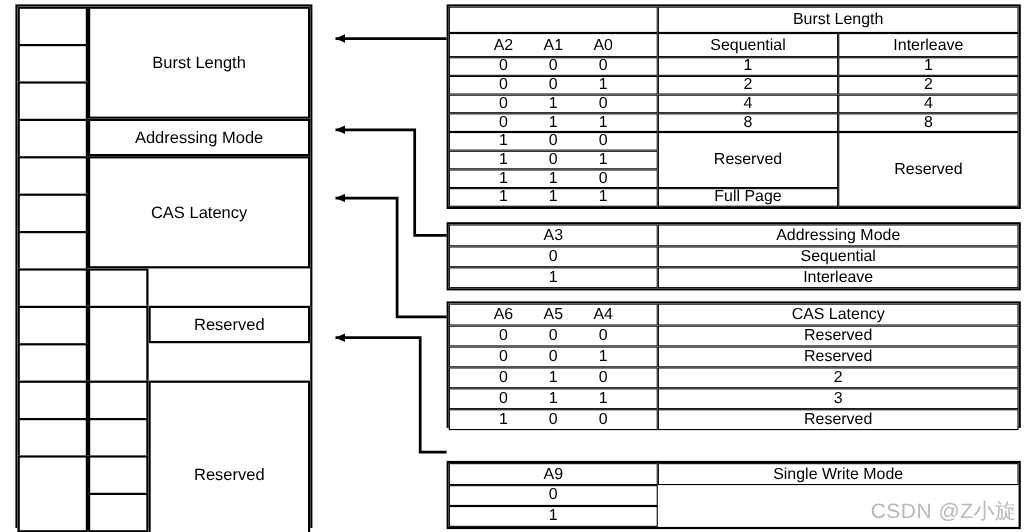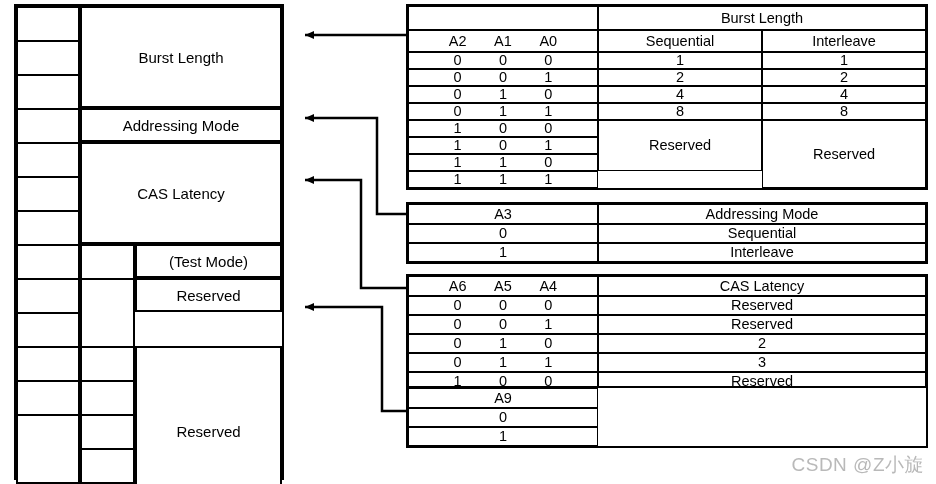--- a/index.html
+++ b/index.html
@@ -142,21 +142,20 @@
   <div class="reg-zero" style="top:272px;">"0"</div>
   <div class="reg-zero" style="top:340px;">"0"</div>
   <div class="reg-zero" style="top:374px;">"0"</div>
   <div class="reg-zero" style="top:408px;">"0"</div>
   <div class="reg-zero" style="top:442px;">"0"</div>
   <div class="reg-zero" style="top:476px;">"0"</div>
 
   <div class="reg-desc" style="left:64px;  top:0px;   width:202px; height:102px;">Burst Length</div>
   <div class="reg-desc" style="left:64px;  top:102px; width:202px; height:34px;">Addressing Mode</div>
   <div class="reg-desc" style="left:64px;  top:136px; width:202px; height:102px;">CAS Latency</div>
-  <div class="reg-desc" style="left:119px; top:238px; width:147px; height:34px;">(Test Mode)</div>
   <div class="reg-desc" style="left:119px; top:272px; width:147px; height:34px;">Reserved</div>
   <div class="reg-desc" style="left:119px; top:340px; width:147px; height:170px;">Reserved</div>
 
   <div class="reg-label" style="top:476px;">BS1</div>
 </div>
 
 <div class="rtable" id="burst-length-table" style="left:406px; top:4px; width:522px; height:186px;">
 
   <div class="rcell" style="left:0px; top:0px; width:190px; height:24px;"></div>
 
@@ -235,20 +234,21 @@
   </div>
   <div class="rcell bits" style="left:0px; top:165px; width:190px; height:17px;">
     <span class="bitgrp">
       <span>1</span>
       <span>1</span>
       <span>1</span>
     </span>
   </div>
 
   <div class="rcell" style="left:190px; top:114px; width:164px; height:51px;">Reserved</div>
+  <div class="rcell" style="left:190px; top:165px; width:164px; height:17px;">Full Page</div>
 
   <div class="rcell" style="left:354px; top:114px; width:164px; height:68px;">Reserved</div>
 </div>
 
 <div class="rtable" id="addressing-mode-table" style="left:406px; top:202px; width:522px; height:62px;">
   <div class="rcell" style="left:0px;   top:0px;  width:190px; height:20px;">A3</div>
   <div class="rcell" style="left:190px; top:0px;  width:328px; height:20px;">Addressing Mode</div>
 
   <div class="rcell" style="left:0px;   top:20px; width:190px; height:19px;">0</div>
   <div class="rcell" style="left:190px; top:20px; width:328px; height:19px;">Sequential</div>
@@ -306,22 +306,23 @@
   <div class="rcell bits" style="left:0px; top:96px; width:190px; height:19px;">
     <span class="bitgrp">
       <span>1</span>
       <span>0</span>
       <span>0</span>
     </span>
   </div>
   <div class="rcell" style="left:190px; top:96px; width:328px; height:19px;">Reserved</div>
 </div>
 
-<div class="rtable" id="write-mode-table" style="left:406px; top:386px; width:522px; height:62px;">
+<div class="rtable" id="write-mode-table" style="left:406px; top:419px; width:522px; height:62px;">
   <div class="rcell" style="left:0px;   top:0px;  width:190px; height:20px;">A9</div>
+  <div class="rcell" style="left:190px; top:0px;  width:328px; height:20px;">Single Write Mode</div>
 
   <div class="rcell" style="left:0px;   top:20px; width:190px; height:19px;">0</div>
 
   <div class="rcell" style="left:0px;   top:39px; width:190px; height:19px;">1</div>
 </div>
 
 <svg id="connectors" viewBox="0 0 936 484" xmlns="http://www.w3.org/2000/svg">
   <defs>
     <marker id="arrowhead" markerWidth="10" markerHeight="8" refX="9" refY="4" orient="auto" markerUnits="userSpaceOnUse">
       <polygon points="9,4 0,0 0,8" fill="#000"></polygon>

